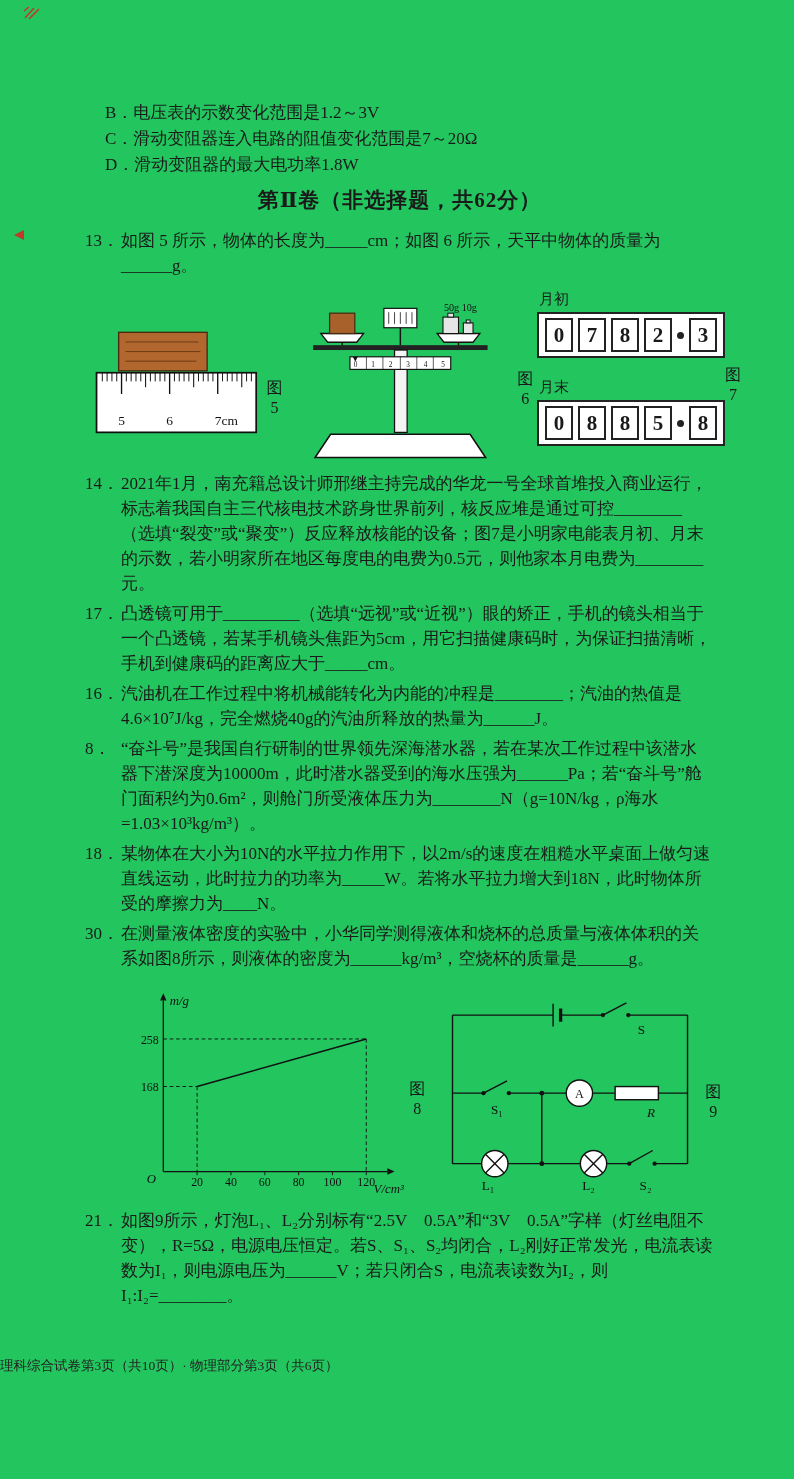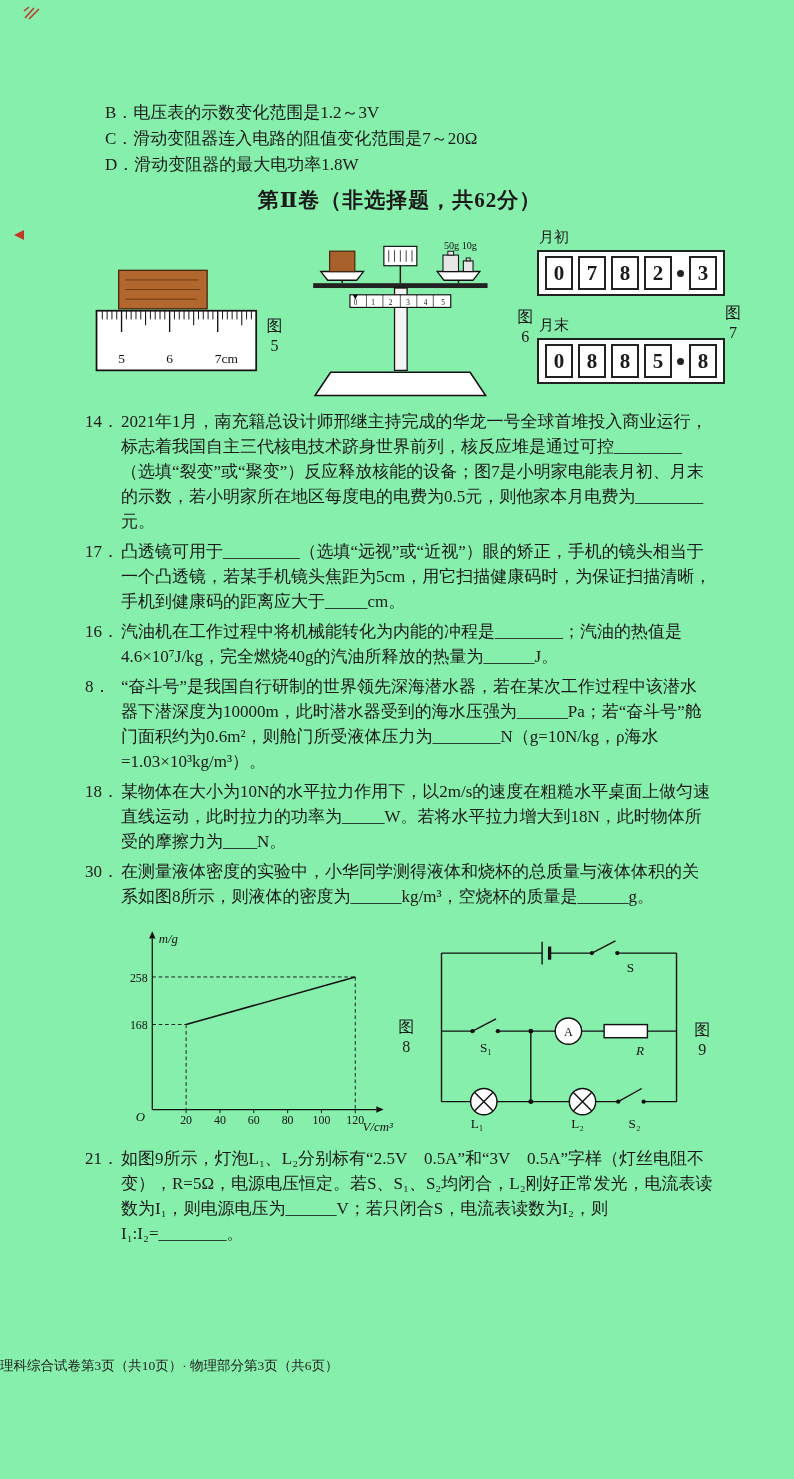--- a/index.html
+++ b/index.html
@@ -1,32 +1,32 @@
 <!DOCTYPE html>
 <html><head>
 <meta charset="utf-8">
 <style>
   * { margin:0; padding:0; box-sizing:border-box; }
   html,body { background:#ffffff; }
   .page {
-    position:relative; width:794px; height:1479px; background:#86efac;
+    position:relative; width:794px; height:1479px; background:#22c55e;
     font-family:"Liberation Serif","DejaVu Serif",serif; color:#1a1a1a;
     overflow:hidden; margin:0 auto;padding-left:40px;
   }
   .content { position:absolute; left:85px; right:80px; top:100px; }
   .choices { margin-left:20px; }
   .choice { font-size:17px; line-height:26px; }
   .title { text-align:center; font-size:21px; font-weight:600; margin:8px 0 14px; letter-spacing:1px; }
   .sec-head { font-size:17px; font-weight:700; line-height:27px; }
   .question { display:flex; font-size:17px; line-height:25px; margin-top:5px; }
   .qnum { flex:0 0 36px; }
   .qtext { flex:1; }
   .figrow { display:flex; justify-content:space-between; align-items:flex-end; }
   .figrow1 { margin:12px 0 4px; }
-  .figrow2 { margin:10px 0 4px; padding-left:28px;justify-content:flex-end; }
+  .figrow2 { margin:10px 0 4px; padding-left:28px; }
   .figblock { display:flex; flex-direction:row; align-items:center; }
   .figcap { font-size:16px; margin-top:12px; text-align:center; }
   svg text { font-family:"Liberation Serif","DejaVu Serif",serif; fill:#111; }
   
   .meter-group { margin-bottom:20px; }
   .meter-label { font-size:15px; margin:0 0 3px 2px; }
   .meter-row { display:inline-flex; gap:5px; border:2px solid #222; padding:4px 6px; align-items:center; background:#fff; }
   .mcell { width:28px; height:34px; border:2px solid #222; display:flex; align-items:center; justify-content:center; font-size:21px; font-weight:600; }
   .mdot { width:7px; height:7px; border-radius:50%; background:#222; flex:0 0 auto; }
   
@@ -48,20 +48,24 @@
   <div class="content">
 
     <div class="choices">
       <div class="choice">B．电压表的示数变化范围是1.2～3V</div>
       <div class="choice">C．滑动变阻器连入电路的阻值变化范围是7～20Ω</div>
       <div class="choice">D．滑动变阻器的最大电功率1.8W</div>
     </div>
 
     <div class="title">第Ⅱ卷（非选择题，共62分）</div>
 
+    <div class="question">
+      <span class="qnum">13．</span>
+      <span class="qtext">如图 5 所示，物体的长度为_____cm；如图 6 所示，天平中物体的质量为______g。</span>
+    </div>
 
     <div class="figrow figrow1">
 
       <div class="figblock">
         <svg width="185" height="150" viewBox="0 0 185 150">
           <rect x="35" y="14" width="92" height="40" fill="#b2672f" stroke="#4a2a10" stroke-width="1.4"></rect>
           <path d="M42 24 H118 M42 34 H120 M42 44 H116" stroke="#6b3a12" stroke-width="1" fill="none"></path>
           <rect x="12" y="56" width="166" height="62" fill="#fff" stroke="#111" stroke-width="1.8"></rect>
           <g stroke="#111">
             <path d="M38 56 v22 M88 56 v22 M138 56 v22" stroke-width="1.4"></path>

